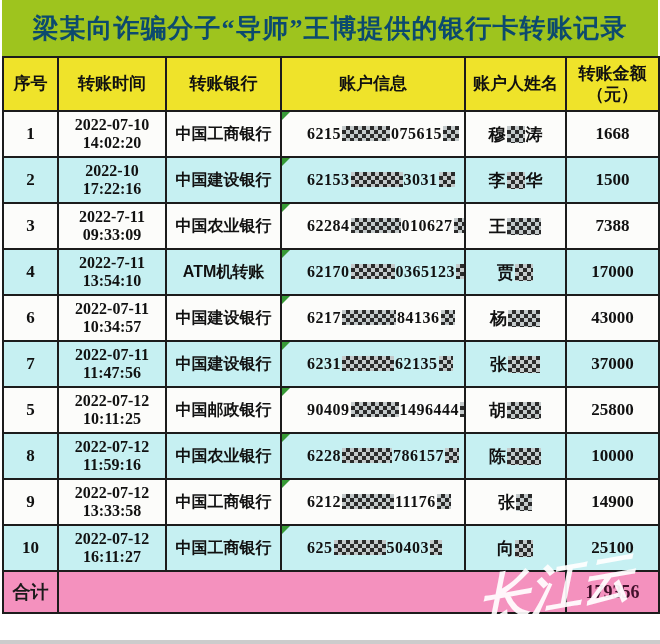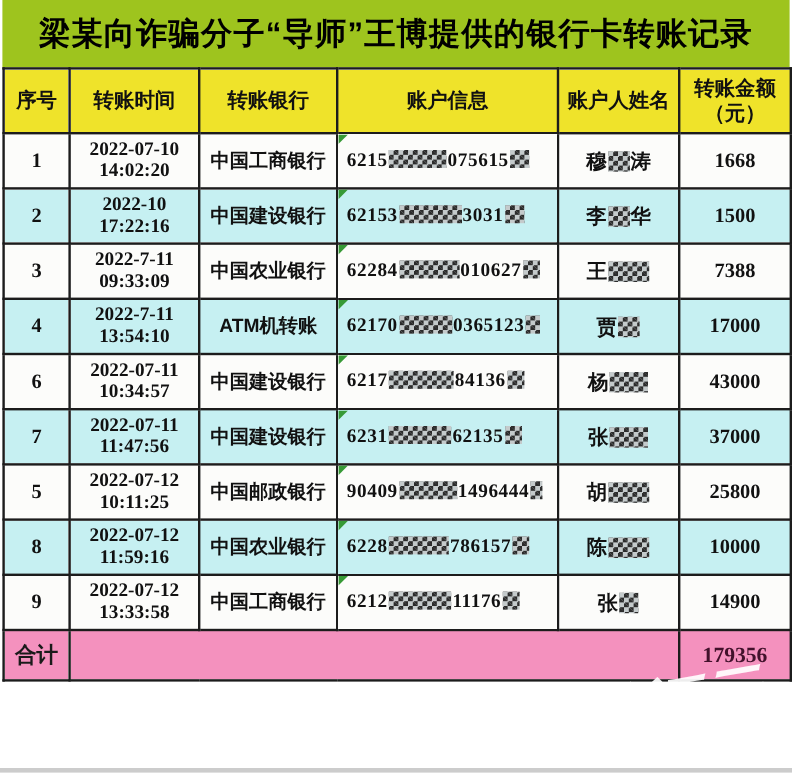--- a/index.html
+++ b/index.html
@@ -1,38 +1,38 @@
 <!DOCTYPE html>
 <html><head>
 <meta charset="utf-8">
 <style>
   html,body{margin:0;padding:0;background:#ffffff;}
   body{width:660px;height:644px;overflow:hidden;position:relative;
        font-family:"Liberation Serif", serif;}
   .frame{position:absolute;left:2px;top:0;width:656px;}
   .title-bar{
-    height:56px;background:#9ec41e;color:#000000;
+    height:56px;background:#9ec41e;color:#0c4a6e;
     display:flex;align-items:center;justify-content:center;
     font-size:26px;font-weight:bold;letter-spacing:1px;
-    font-family:Liberation Sans, sans-serif;
+    font-family:Liberation Serif, serif;
   }
   table{border-collapse:collapse;width:656px;table-layout:fixed;}
   col.c-seq{width:55px;} col.c-time{width:108px;} col.c-bank{width:115px;}
   col.c-acct{width:184px;} col.c-name{width:101px;} col.c-amt{width:93px;}
   th,td{border:2px solid #1c1c1c;padding:0;text-align:center;vertical-align:middle;
         color:#111;overflow:hidden;}
   thead th{
     background:#efe32a;height:52px;font-size:17px;font-weight:bold;line-height:1.25;
     font-family:"Liberation Sans", sans-serif;
   }
   tbody td{height:44px;background:#fcfcfa;font-weight:bold;font-size:17px;}
   tr.alt td{background:#c6f0f2;}
   .date-cell{line-height:1.15;font-size:16px;}
   .bank-cell{font-family:"Liberation Sans", sans-serif;font-size:16px;}
-  .acct-cell{position:relative;text-align:left;padding-left:7px;font-size:16px;
+  .acct-cell{position:relative;text-align:left;padding-left:25px;font-size:16px;
              letter-spacing:0.5px;white-space:nowrap;}
   .flag{position:absolute;left:0;top:0;width:0;height:0;
         border-top:8px solid #379a36;border-right:8px solid transparent;}
   .mosaic{display:inline-block;height:15px;vertical-align:-2px;margin:0 1px;
     background-image:
       linear-gradient(45deg,#2b2b2b 25%,transparent 25%,transparent 75%,#2b2b2b 75%),
       linear-gradient(45deg,#2b2b2b 25%,#c4cacb 25%,#c4cacb 75%,#2b2b2b 75%);
     background-size:8px 8px;background-position:0 0,4px 4px;}
   .name-cell .mosaic{height:17px;vertical-align:-3px;}
   .name-cell{font-family:"Liberation Sans", sans-serif;font-size:17px;white-space:nowrap;}
@@ -214,20 +214,36 @@
     <td class="bank-cell">中国工商银行</td>
     <td class="acct-cell">
       <span class="flag"></span>
       <span><span>6212</span><span class="mosaic" style="width: 52px;"></span><span>11176</span><span class="mosaic" style="width: 14px;"></span></span>
     </td>
     <td class="name-cell">
       <span><span>张</span><span class="mosaic" style="width: 16px;"></span></span>
     </td>
     <td>14900</td>
   </tr>
+        <tr class="alt">
+    <td>10</td>
+    <td class="date-cell">
+      <div>2022-07-12</div>
+      <div>16:11:27</div>
+    </td>
+    <td class="bank-cell">中国工商银行</td>
+    <td class="acct-cell">
+      <span class="flag"></span>
+      <span><span>625</span><span class="mosaic" style="width: 52px;"></span><span>50403</span><span class="mosaic" style="width: 12px;"></span></span>
+    </td>
+    <td class="name-cell">
+      <span><span>向</span><span class="mosaic" style="width: 18px;"></span></span>
+    </td>
+    <td>25100</td>
+  </tr>
       </tbody>
     <tfoot>
       <tr>
         <td class="total-label">合计</td>
         <td colspan="4"></td>
         <td class="total-value">179356</td>
       </tr>
     </tfoot>
   </table>
 </div>

